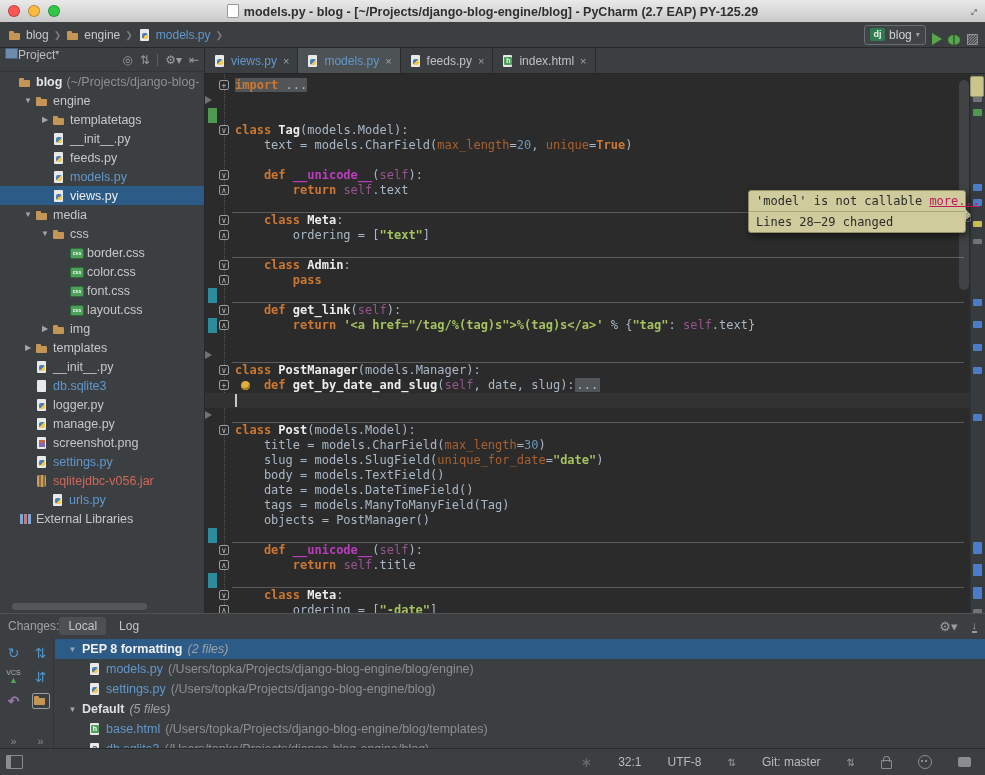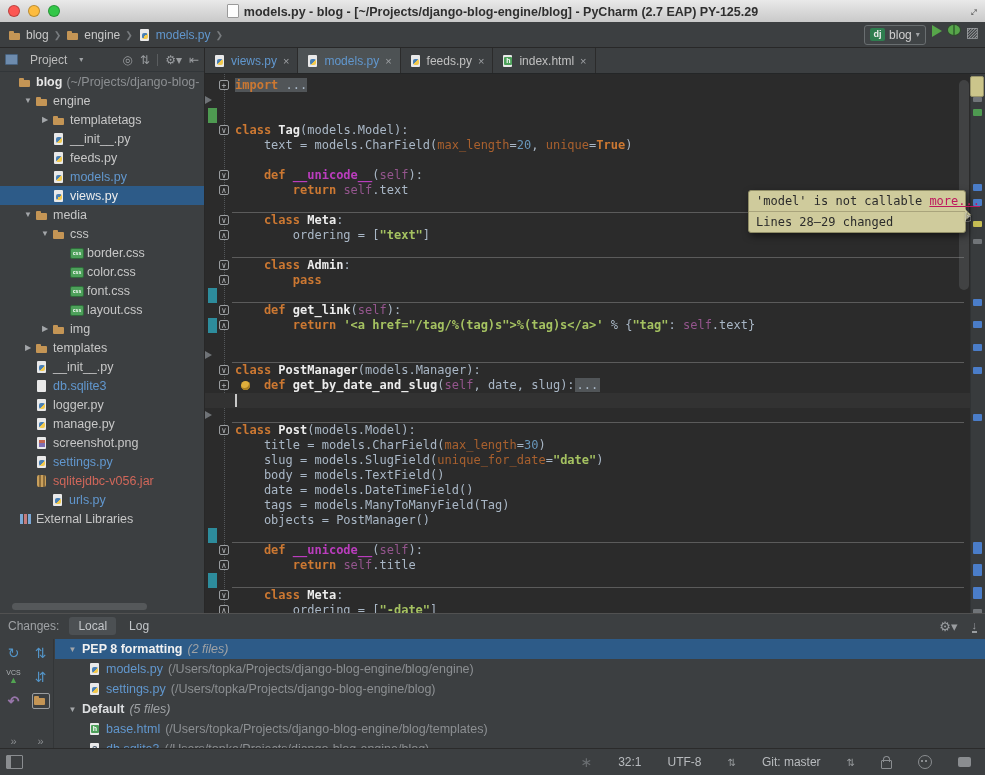--- a/index.html
+++ b/index.html
@@ -14,34 +14,34 @@
     white-space:nowrap;overflow:hidden}
   .doc-ic{display:inline-block;width:10px;height:12px;background:#FDFDFD;border:1px solid #9A9A9A;border-radius:1px;
     vertical-align:-2px;margin-right:5px}
   .grip{position:absolute;right:6px;top:3px;font-size:13px;color:#555;transform:rotate(-45deg)}
   
   .toolbar{position:absolute;top:22px;left:0;right:0;height:26px;background:#3C3F41;
     border-bottom:1px solid #282828;display:flex;align-items:center;padding:0 6px;box-sizing:border-box}
   .bc-item{display:flex;align-items:center;gap:4px;color:#C8C8C8;font-size:12px;padding:0 2px}
   .bc-label.mod{color:#6197CE}
   .bc-chev{color:#787C7F;font-size:9px;margin:0 3px}
-  .tb-right{margin-left:auto;display:flex;align-items:flex-start;gap:6px}
+  .tb-right{margin-left:auto;display:flex;align-items:flex-end;gap:6px}
   .run-chip{display:flex;align-items:center;gap:4px;border:1px solid #696E70;border-radius:3px;height:18px;padding:0 5px;background:#404446}
   .ic-dj{display:inline-block;width:15px;height:13px;background:#2F7D4F;border-radius:2px;color:#EDEDED;
     font-size:9px;font-weight:bold;line-height:13px;text-align:center}
   .run-label{color:#D0D0D0;font-size:12px}
   .dd-arrow{color:#A0A3A6;font-size:8px}
   .play-ic{width:0;height:0;border-left:10px solid #57A64A;border-top:6px solid transparent;border-bottom:6px solid transparent}
   .bug-ic{width:12px;height:10px;border-radius:50%;
     background:linear-gradient(90deg,#57A64A 44%,#396F34 44% 56%,#57A64A 56%);box-shadow:0 0 0 1px #2E4D2B}
   .cov-ic{color:#9FA2A5;font-size:14px;line-height:14px}
   
   .project{position:absolute;top:48px;left:0;width:205px;bottom:162px;background:#3C3F41;
     border-right:1px solid #282828;box-sizing:border-box;overflow:hidden}
-  .pj-header{height:23px;border-bottom:1px solid #323639;display:flex;align-items:center;padding:0 5px;gap:12px;
+  .pj-header{height:23px;border-bottom:1px solid #323639;display:flex;padding:0 5px;gap:0;
     color:#BDBDBD;font-size:12px}
   .pj-ic{display:inline-block;width:11px;height:9px;background:#6E8CAE;border:1px solid #49637F;border-radius:1px}
   .pj-tools{margin-left:auto;display:flex;align-items:center;gap:7px;color:#9A9DA0;font-size:12px}
   .pj-div{width:1px;height:12px;background:#5A5D5F}
   .tree{position:absolute;top:24px;left:0;right:0;bottom:12px;overflow:hidden;font-size:12.5px;color:#C7C7C7}
   .tree-row{height:19px;display:flex;align-items:center;white-space:nowrap}
   .tree-row.selected{background:#2D5B88;color:#ECECEC}
   .tr-arrow{width:14px;flex:none;font-size:8px;color:#A3A6A9;text-align:center}
   .tr-label{margin-left:4px}
   .tr-label.bold{font-weight:bold;color:#E6E6E6}
@@ -114,21 +114,21 @@
   .tt-row{padding:3px 7px;white-space:nowrap}
   .tt-row + .tt-row{border-top:1px solid #A9A47C}
   .tt-link{color:#be185d;text-decoration:underline}
   .tt-short{color:#55533F}
   .tt-arrow{position:absolute;right:-6px;top:18px;width:0;height:0;border-top:6px solid transparent;
     border-bottom:6px solid transparent;border-left:6px solid #CFCB9C}
   .hand{position:absolute;left:758px;top:134px;font-size:15px;color:#FFF;z-index:6;
     text-shadow:0 0 2px #000,0 1px 1px #000;transform:rotate(-90deg)}
   
   .changes{position:absolute;left:0;right:0;top:613px;height:135px;background:#3C3F41;border-top:1px solid #515151;box-sizing:border-box}
-  .ch-header{height:24px;display:flex;align-items:center;padding:0 8px;gap:10px;font-size:12px;color:#9FA2A5}
+  .ch-header{height:24px;display:flex;align-items:center;padding:0 8px;font-size:12px;color:#9FA2A5}
   .ch-tab{padding:2px 9px;border-radius:3px;color:#C3C6C9}
   .ch-tab.active{background:#4C5053}
   .ch-tools{margin-left:auto;display:flex;align-items:center;gap:14px;color:#9A9DA0;font-size:13px}
   .hide-ic{border-bottom:2px solid #9A9DA0;line-height:10px;font-size:11px;padding-bottom:1px}
   .ch-body{position:absolute;top:25px;left:0;right:0;bottom:0}
   .ch-toolbar{position:absolute;left:0;top:0;bottom:0;width:54px;border-right:1px solid #333638;
     display:grid;grid-template-columns:27px 27px;justify-items:center;align-content:start;row-gap:8px;padding-top:6px;box-sizing:border-box}
   .cti{font-size:14px;line-height:16px;color:#9A9DA0}
   .cti.blue{color:#5394C7}.cti.purple{color:#9876AA;font-weight:bold}
   .vcs-ic{font-size:7px;line-height:7px;color:#B0B3B6;text-align:center}

